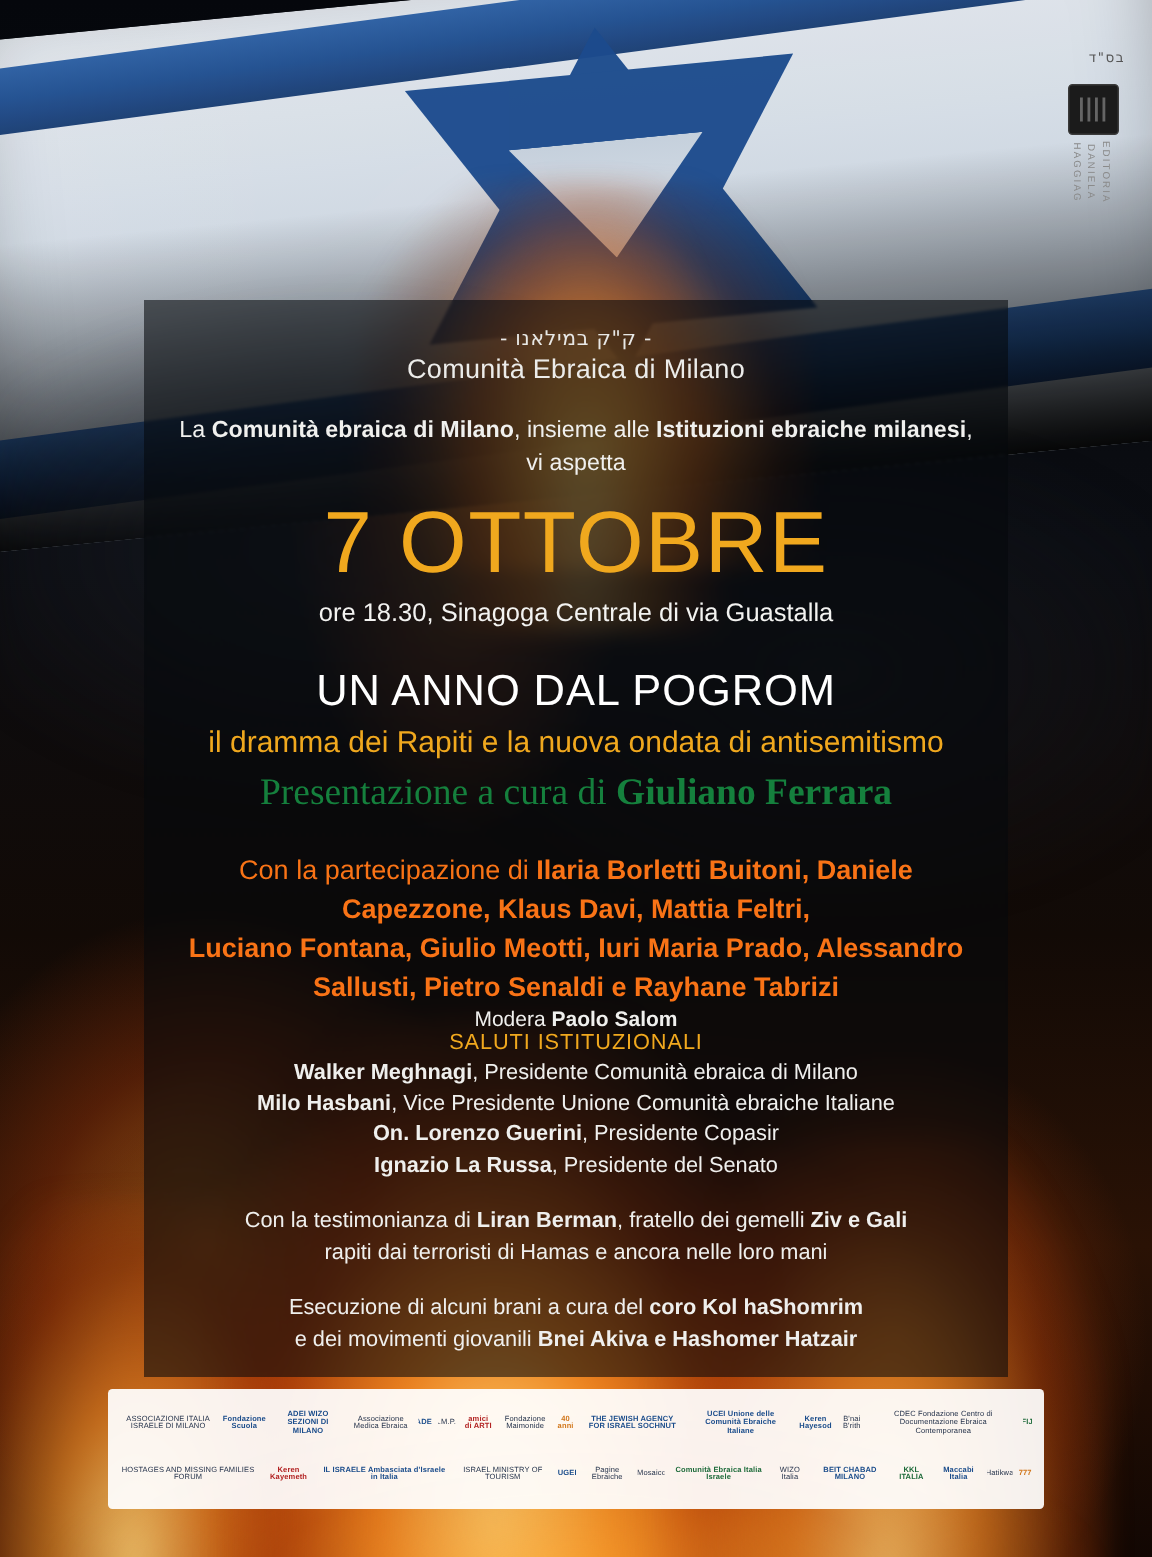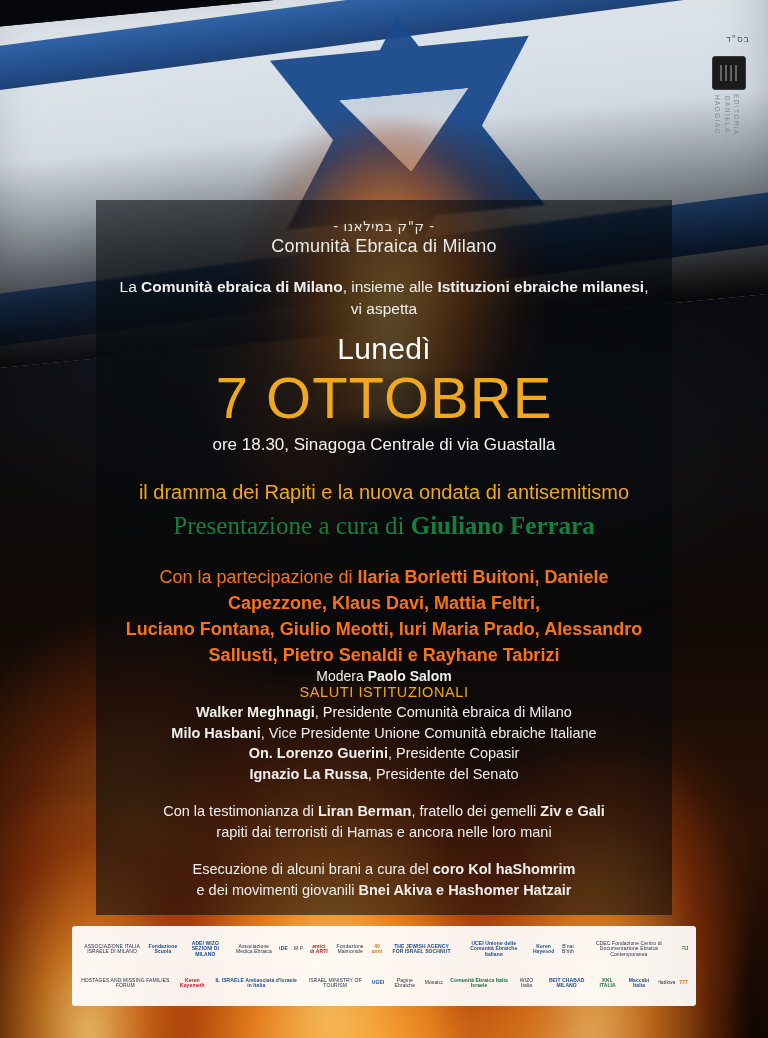--- a/index.html
+++ b/index.html
@@ -345,24 +345,24 @@
   <div class="panel">
 
     <div class="heb">- ק"ק במילאנו -</div>
     <div class="comunita">Comunità Ebraica di Milano</div>
 
     <div class="lede">
       <span>La </span><b>Comunità ebraica di Milano</b><span>, insieme alle </span><b>Istituzioni ebraiche milanesi</b><span>,</span>
     </div>
     <div class="lede-2">vi aspetta</div>
 
-    <div class="lunedi">Lunedì</div>
     <div class="date">7 OTTOBRE</div>
     <div class="where">ore 18.30, Sinagoga Centrale di via Guastalla</div>
 
+    <div class="title-main">UN ANNO DAL POGROM</div>
     <div class="subtitle">il dramma dei Rapiti e la nuova ondata di antisemitismo</div>
     <div class="presentazione">
       <span>Presentazione a cura di </span><b>Giuliano Ferrara</b>
     </div>
 
     <div class="part">
       <span>Con la partecipazione di </span><b>Ilaria Borletti Buitoni, Daniele Capezzone, Klaus Davi, Mattia Feltri,</b>
     </div>
     <div class="part">
       <b>Luciano Fontana, Giulio Meotti, Iuri Maria Prado, Alessandro Sallusti, Pietro Senaldi e Rayhane Tabrizi</b>

